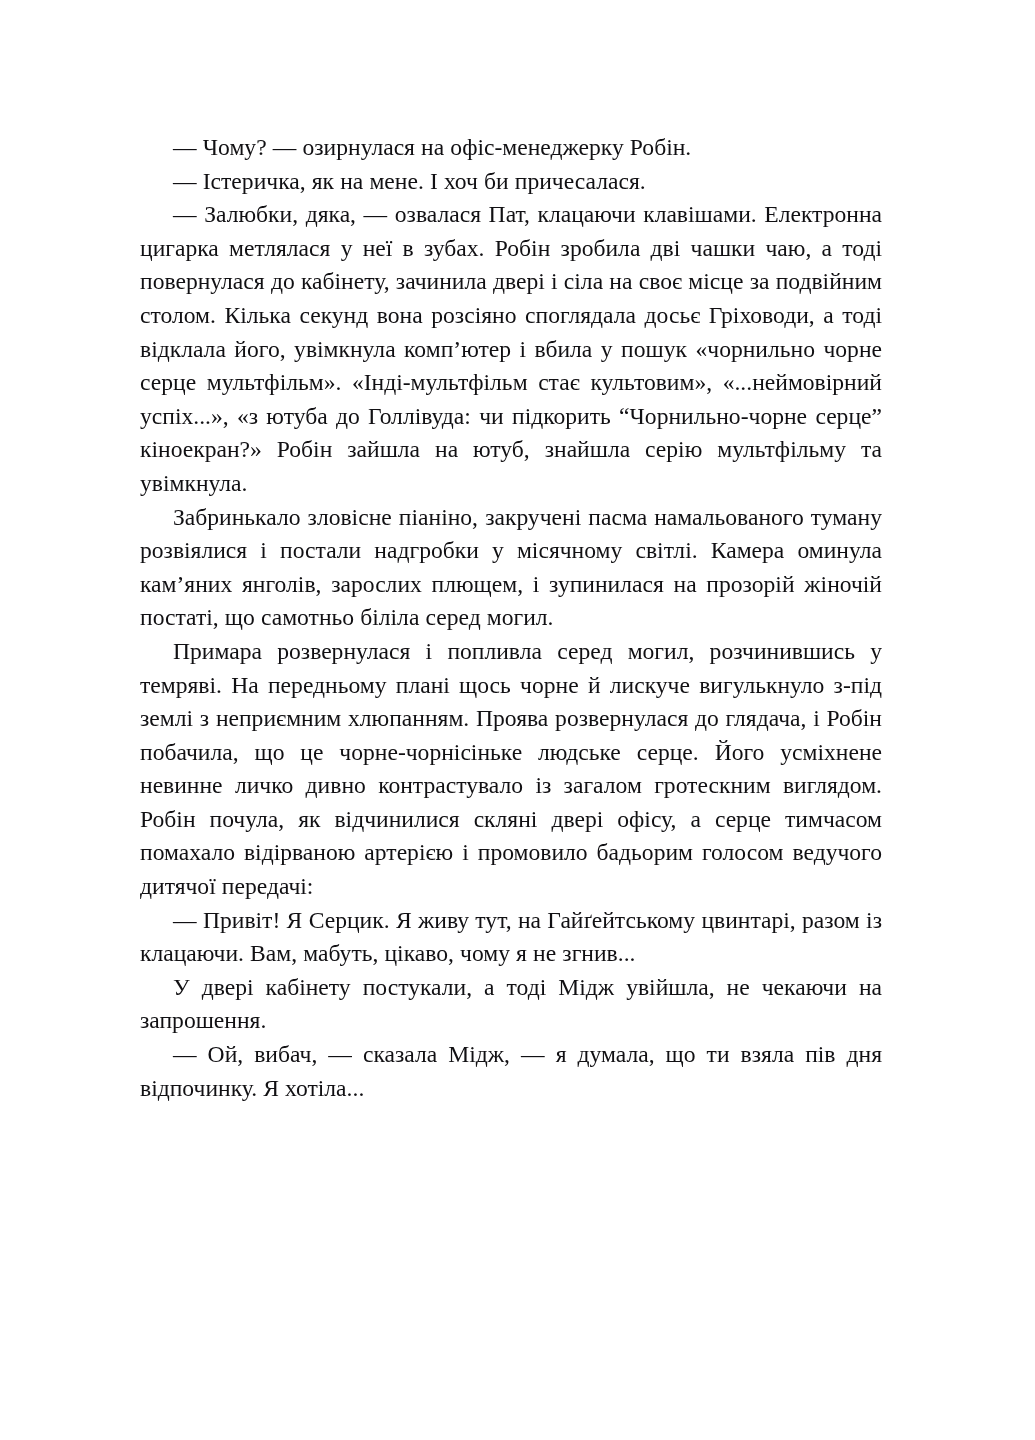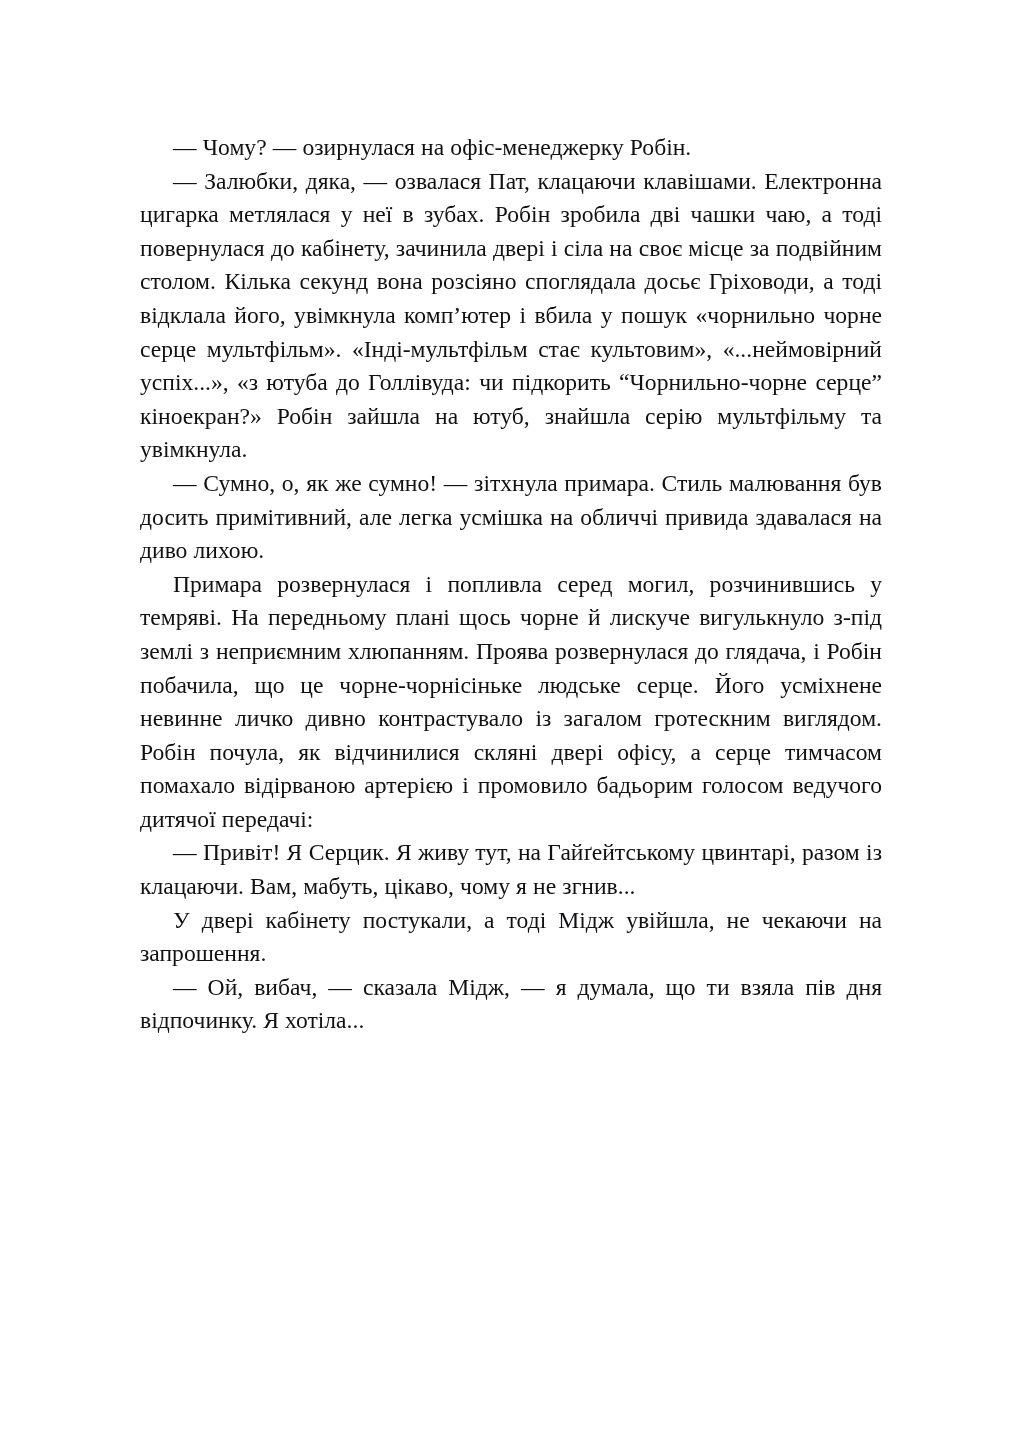--- a/index.html
+++ b/index.html
@@ -52,22 +52,23 @@
     letter-spacing: 0.5px;
   }
 </style>
 </head>
 <body>
 
 <div class="page">
 
   <div class="text-block">
     <p class="para last-line-natural">— Чому? — озирнулася на офіс-менеджерку Робін.</p>
+    <p class="para last-line-natural">— Істеричка, як на мене. І хоч би причесалася.</p>
     <p class="para last-line-natural">— Залюбки, дяка, — озвалася Пат, клацаючи клавішами. Електронна цигарка метлялася у неї в зубах. Робін зробила дві чашки чаю, а тоді повернулася до кабінету, зачинила двері і сіла на своє місце за подвійним столом. Кілька секунд вона розсіяно споглядала досьє Гріховоди, а тоді відклала його, увімкнула комп’ютер і вбила у пошук «чорнильно чорне серце мультфільм». «Інді-мультфільм стає культовим», «...неймовірний успіх...», «з ютуба до Голлівуда: чи підкорить “Чорнильно-чорне серце” кіноекран?» Робін зайшла на ютуб, знайшла серію мультфільму та увімкнула.</p>
-    <p class="para last-line-natural">— Сумно, о, як же сумно! — зітхнула примара. Стиль малювання був досить примітивний, але легка усмішка на обличчі привида здавалася на диво лихою.</p>
+    <p class="para last-line-natural">Забринькало зловісне піаніно, закручені пасма намальованого туману розвіялися і постали надгробки у місячному світлі. Камера оминула кам’яних янголів, зарослих плющем, і зупинилася на прозорій жіночій постаті, що самотньо біліла серед могил.</p>
     <p class="para last-line-natural">Примара розвернулася і попливла серед могил, розчинившись у темряві. На передньому плані щось чорне й лискуче вигулькнуло з-під землі з неприємним хлюпанням. Проява розвернулася до глядача, і Робін побачила, що це чорне-чорнісіньке людське серце. Його усміхнене невинне личко дивно контрастувало із загалом гротескним виглядом. Робін почула, як відчинилися скляні двері офісу, а серце тимчасом помахало відірваною артерією і промовило бадьорим голосом ведучого дитячої передачі:</p>
     <p class="para last-line-natural">— Привіт! Я Серцик. Я живу тут, на Гайґейтському цвинтарі, разом із клацаючи. Вам, мабуть, цікаво, чому я не згнив...</p>
     <p class="para last-line-natural">У двері кабінету постукали, а тоді Мідж увійшла, не чекаючи на запрошення.</p>
     <p class="para last-line-natural">— Ой, вибач, — сказала Мідж, — я думала, що ти взяла пів дня відпочинку. Я хотіла...</p>
   </div>
 
   <div class="page-number">67</div>
 
 </div>
 

